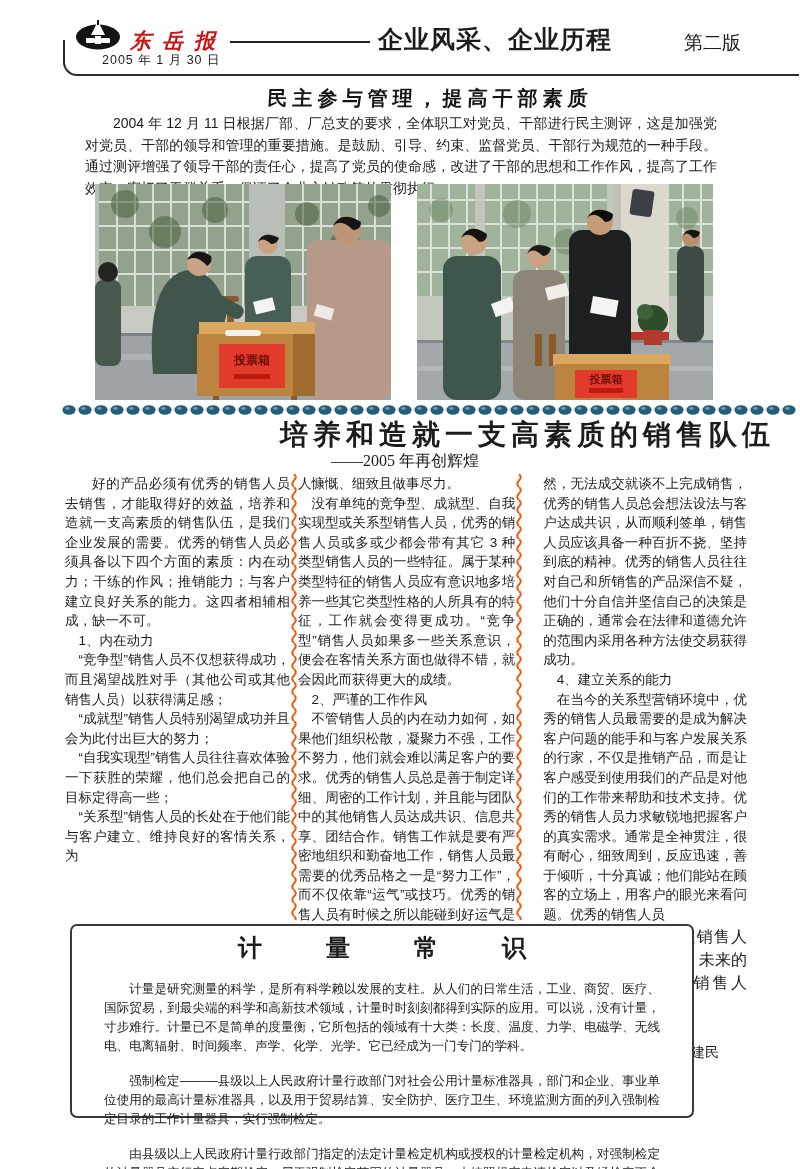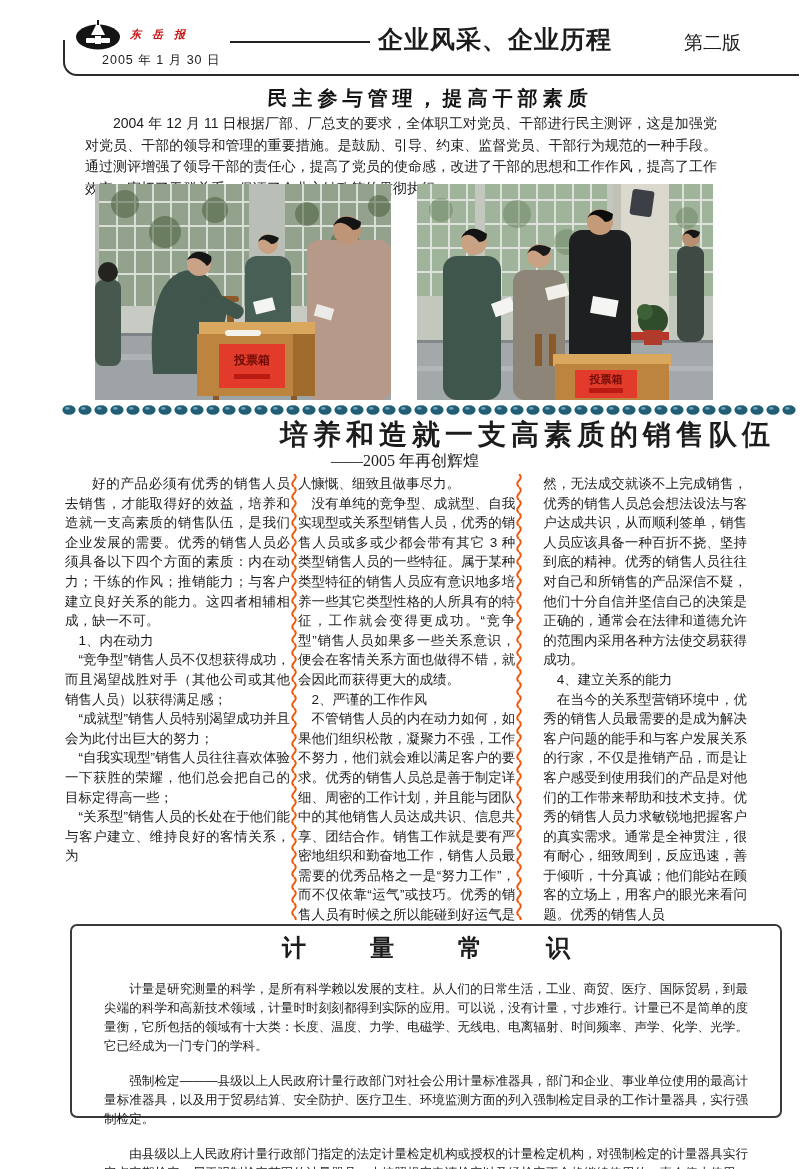--- a/index.html
+++ b/index.html
@@ -4,21 +4,21 @@
 <style>
   html,body{margin:0;padding:0;background:#e8e8e8;}
   .page{position:relative;width:800px;height:1169px;background:#ffffff;margin:0 auto;
         font-family:"Liberation Sans",sans-serif;color:#1c1c1c;overflow:hidden;}
 
   
   .corner-rule{position:absolute;left:63px;top:40px;width:734px;height:34px;
     border-left:2px solid #2b2b2b;border-bottom:2px solid #2b2b2b;border-bottom-left-radius:14px;}
   .logo{position:absolute;left:74px;top:20px;}
   .paper-name{position:absolute;left:130px;top:27px;font-family:"Liberation Serif",serif;
-    font-weight:bold;font-style:italic;font-size:11px;color:#c81414;letter-spacing:11px;white-space:nowrap;}
+    font-weight:bold;font-style:italic;font-size:21px;color:#c81414;letter-spacing:11px;white-space:nowrap;}
   .masthead-dash{position:absolute;left:230px;top:41px;width:140px;height:2px;background:#222;}
   .section-title{position:absolute;left:378px;top:23px;font-size:25px;font-weight:bold;
     letter-spacing:1px;white-space:nowrap;}
   .edition{position:absolute;left:684px;top:30px;font-size:19px;}
   .issue-date{position:absolute;left:102px;top:52px;font-size:12.5px;letter-spacing:1px;}
 
   
   .a1-headline{position:absolute;left:60px;top:85px;width:740px;text-align:center;
     font-family:"Liberation Serif",serif;font-weight:900;font-size:20px;letter-spacing:5px;
     color:#141414;transform:skewX(-3deg);}
@@ -39,21 +39,21 @@
   .columns{position:absolute;left:65px;top:474px;width:682px;display:flex;}
   .col{font-size:13.5px;line-height:19.6px;text-align:justify;}
   .col-1{width:232px;} .col-2{width:224px;} .col-3{width:210px;margin-left:20px;}
   .sep{width:8px;flex:0 0 8px;}
   .cp{margin:0;}
   .i0{text-indent:0;} .i1{text-indent:1em;} .i2{text-indent:2em;}
   .big{font-size:16px;line-height:23px;}
   .sig{ text-align:right;padding-right:28px;margin-top:26px;font-size:14px;}
 
   
-  .bottom-box{position:absolute;left:70px;top:924px;width:712px;height:194px;box-sizing:border-box;
+  .bottom-box{position:absolute;left:70px;top:924px;width:624px;height:194px;box-sizing:border-box;
     border:2px solid #3a3a3a;border-radius:7px;padding:4px 16px 0 16px;background:#fff;}
   .box-title{text-align:center;font-family:"Liberation Serif",serif;font-size:24px;
     letter-spacing:20px;text-indent:20px;margin:2px 0 5px 0;font-weight:600;}
   .box-p{font-size:12.6px;line-height:19px;text-align:justify;text-indent:2em;margin:16px;}
   .box-sig{text-align:right;padding-right:120px;margin-top:3px;font-size:13px;font-style:italic;}
 </style>
 </head>
 <body>
 
 <div class="page">

